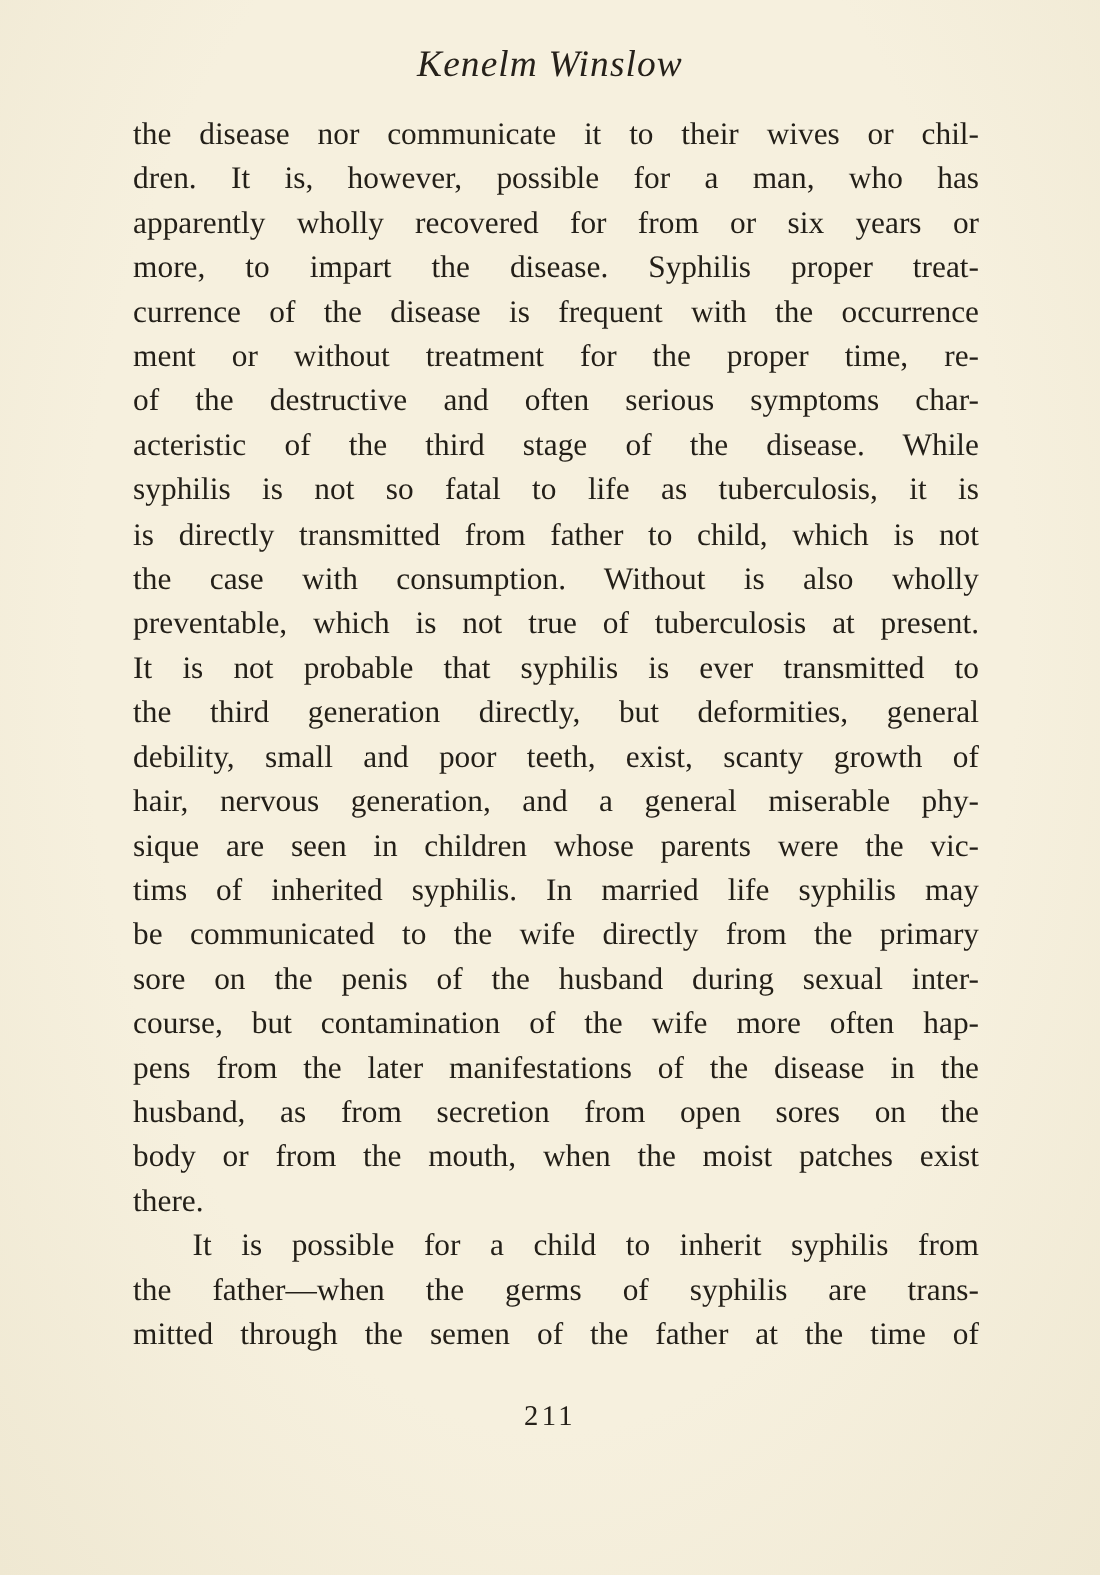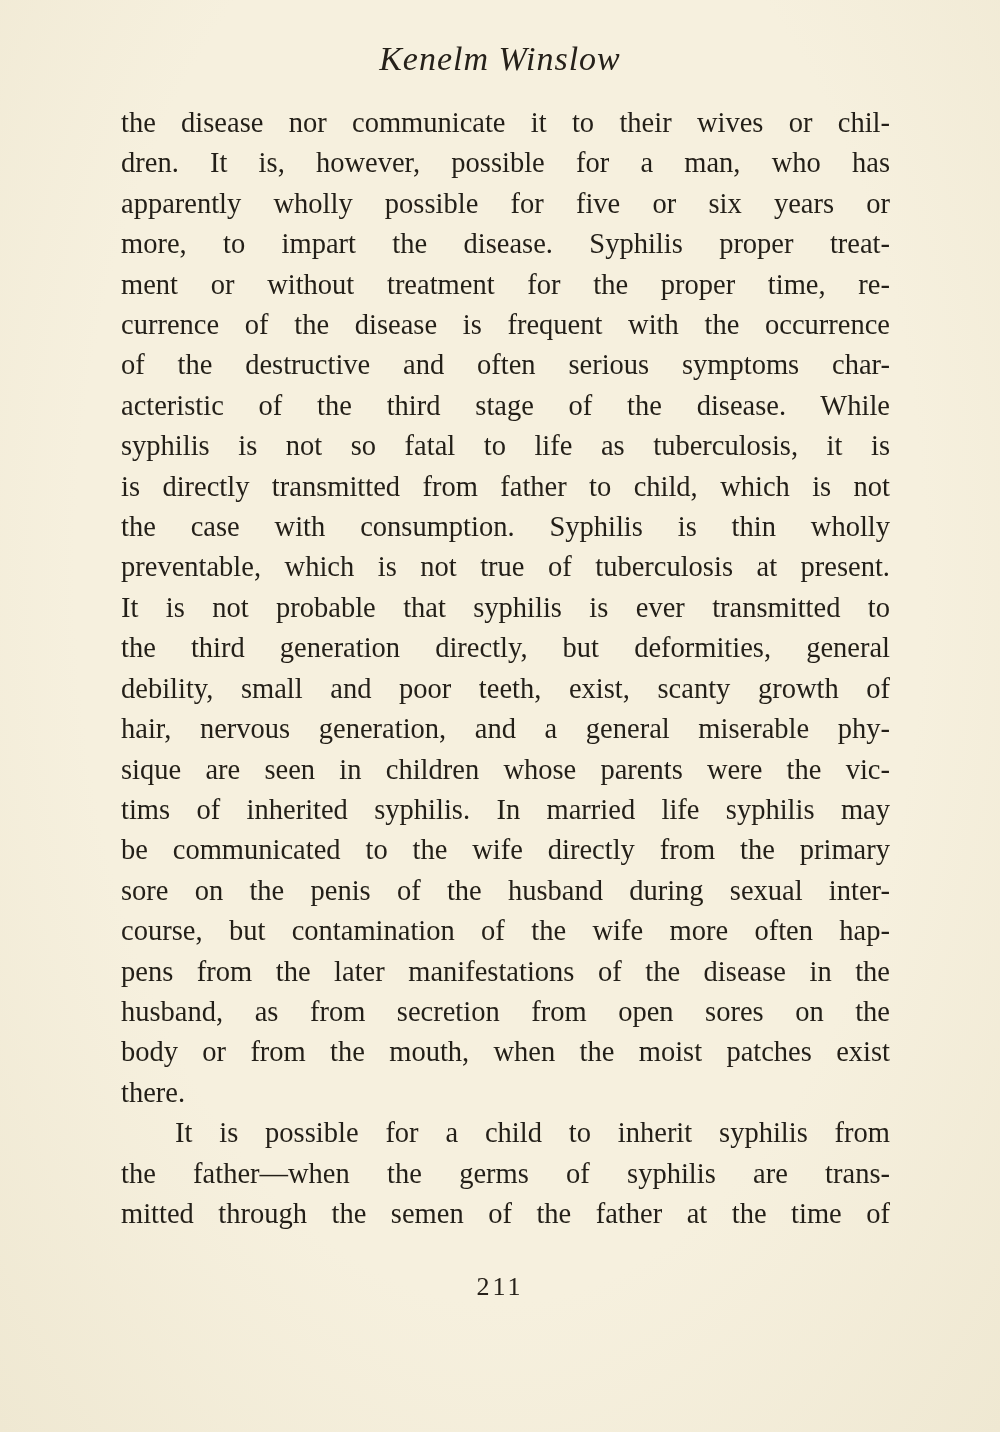--- a/index.html
+++ b/index.html
@@ -62,29 +62,29 @@
 </style>
 </head>
 <body>
 
 <div class="page">
   <div class="running-head">Kenelm Winslow</div>
 
   <div class="body-text">
       <div class="line">the disease nor communicate it to their wives or chil-</div>
       <div class="line">dren.  It is, however, possible for a man, who has</div>
-      <div class="line">apparently wholly possible for five or six years or</div>
+      <div class="line">apparently wholly recovered for from or six years or</div>
       <div class="line">more, to impart the disease.  Syphilis proper treat-</div>
+      <div class="line">currence of the disease is frequent with the occurrence</div>
       <div class="line">ment or without treatment for the proper time, re-</div>
-      <div class="line">currence of the disease is frequent with the occurrence</div>
       <div class="line">of the destructive and often serious symptoms char-</div>
       <div class="line">acteristic of the third stage of the disease.  While</div>
       <div class="line">syphilis is not so fatal to life as tuberculosis, it is</div>
       <div class="line">is directly transmitted from father to child, which is not</div>
-      <div class="line">the case with consumption.  Syphilis is thin wholly</div>
+      <div class="line">the case with consumption.  Without is also wholly</div>
       <div class="line">preventable, which is not true of tuberculosis at present.</div>
       <div class="line">It is not probable that syphilis is ever transmitted to</div>
       <div class="line">the third generation directly, but deformities, general</div>
       <div class="line">debility, small and poor teeth, exist, scanty growth of</div>
       <div class="line">hair, nervous generation, and a general miserable phy-</div>
       <div class="line">sique are seen in children whose parents were the vic-</div>
       <div class="line">tims of inherited syphilis.  In married life syphilis may</div>
       <div class="line">be communicated to the wife directly from the primary</div>
       <div class="line">sore on the penis of the husband during sexual inter-</div>
       <div class="line">course, but contamination of the wife more often hap-</div>

